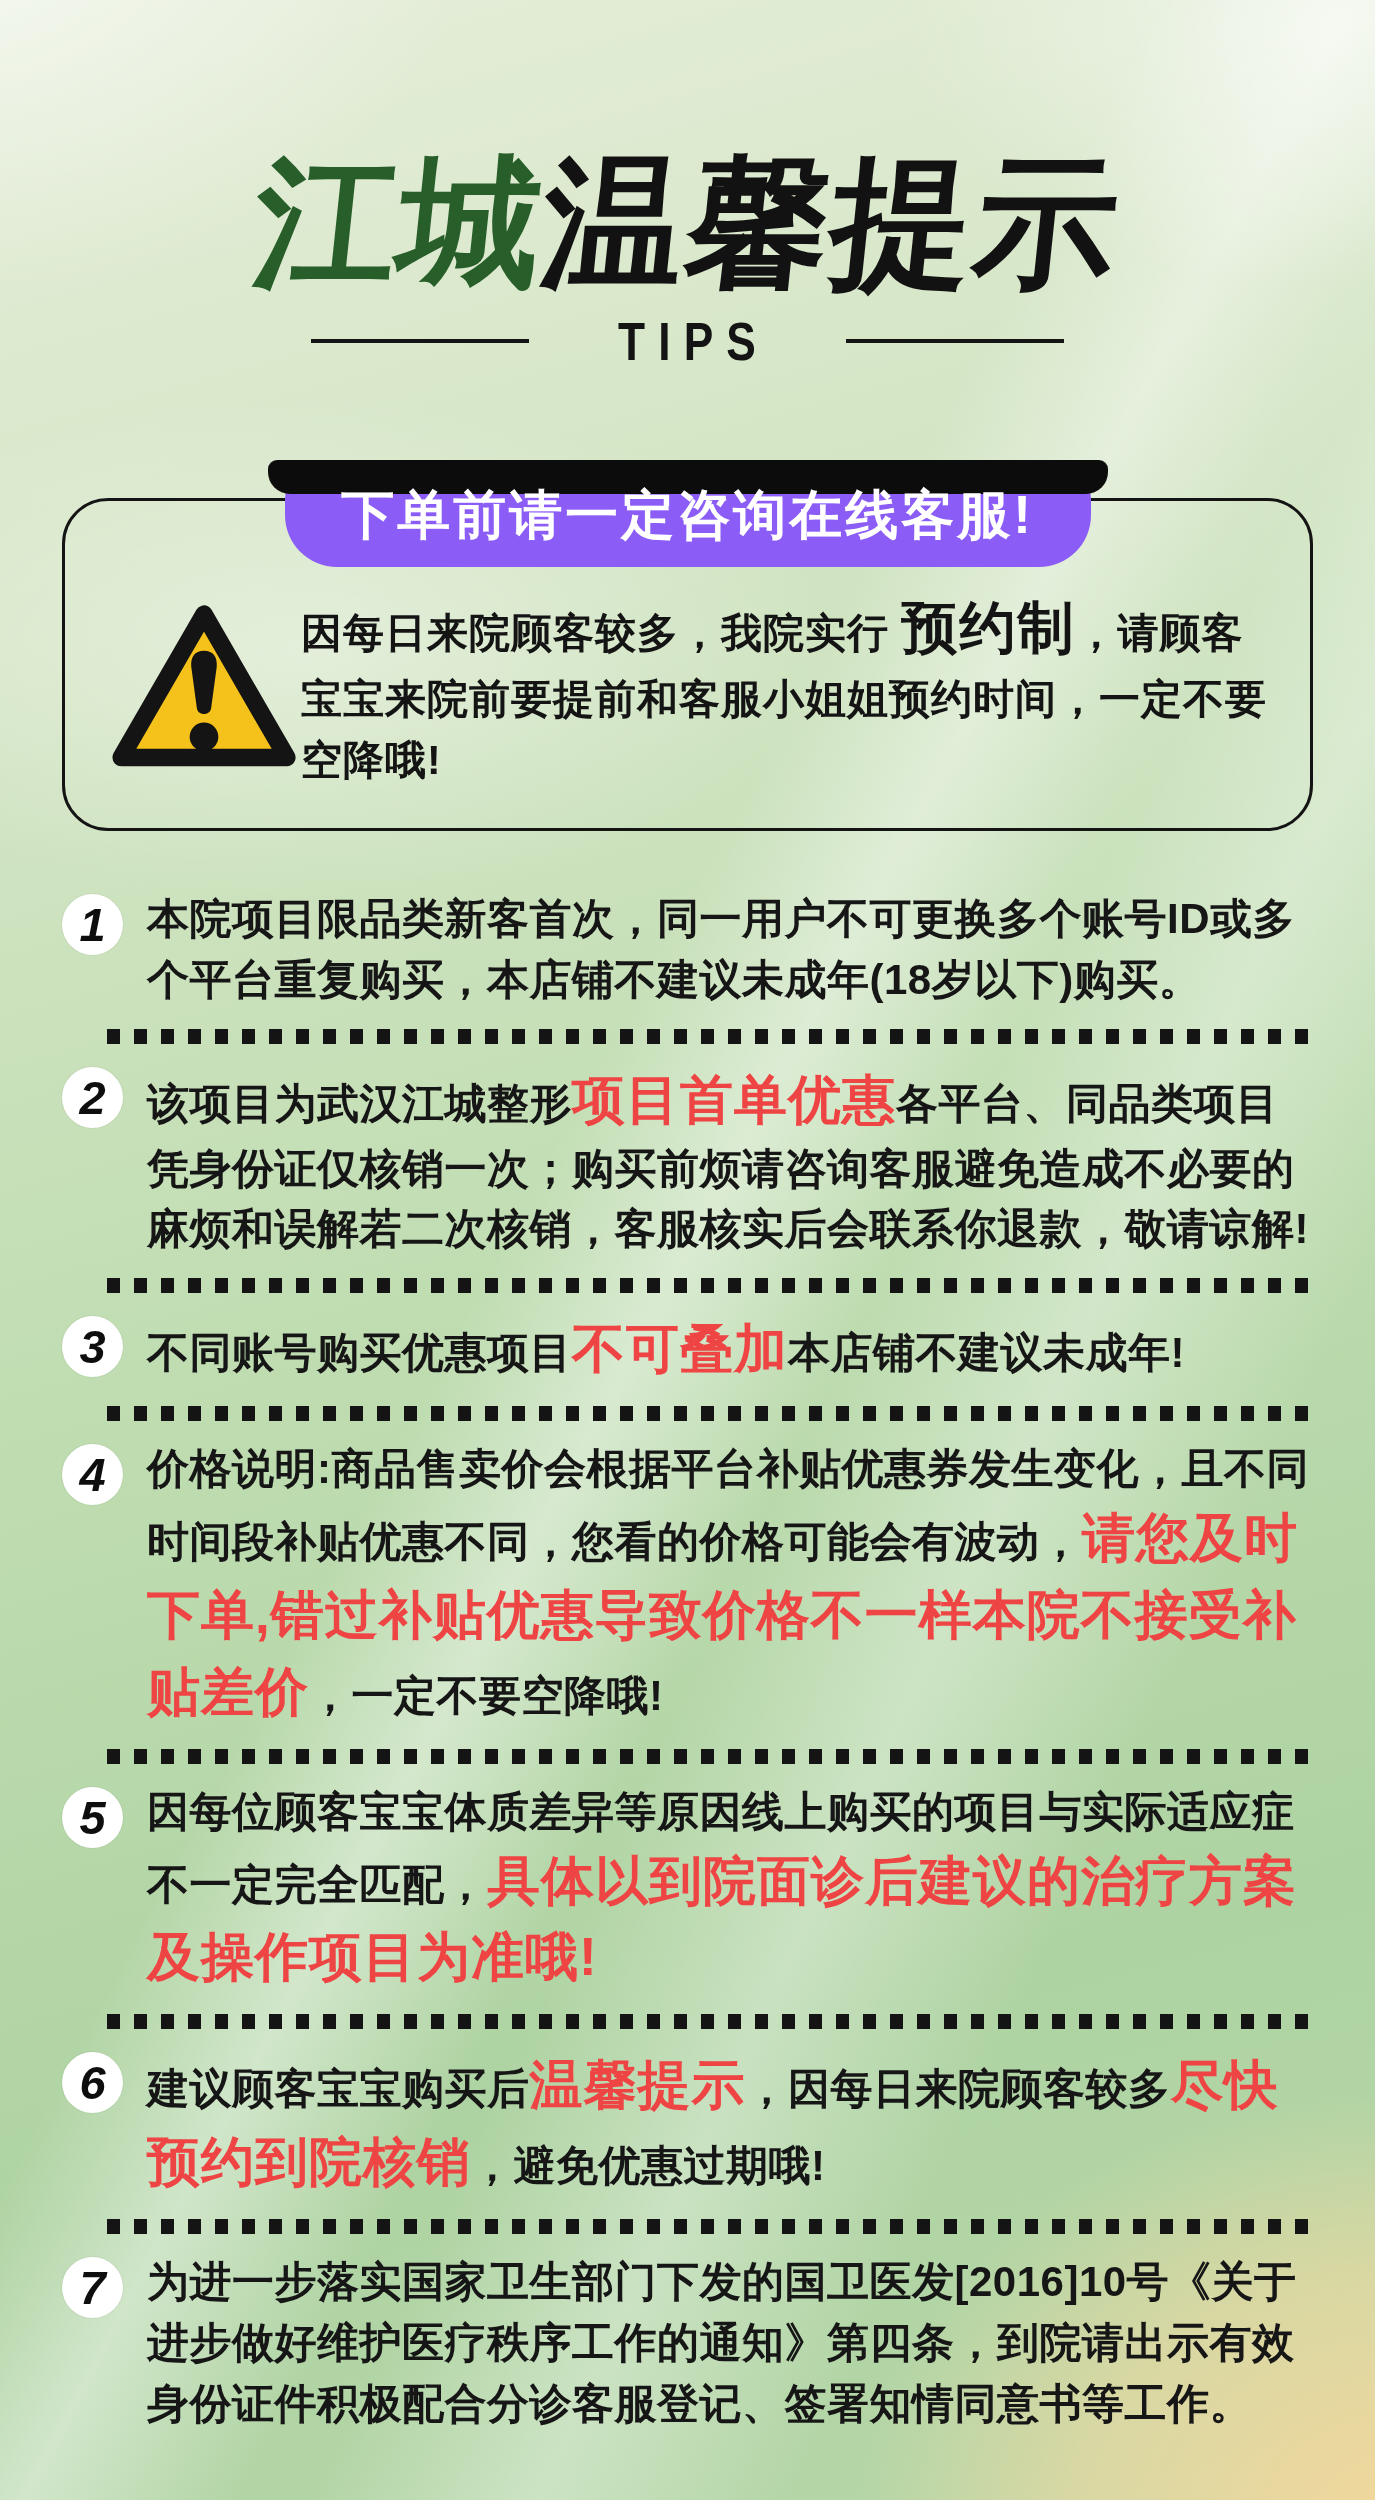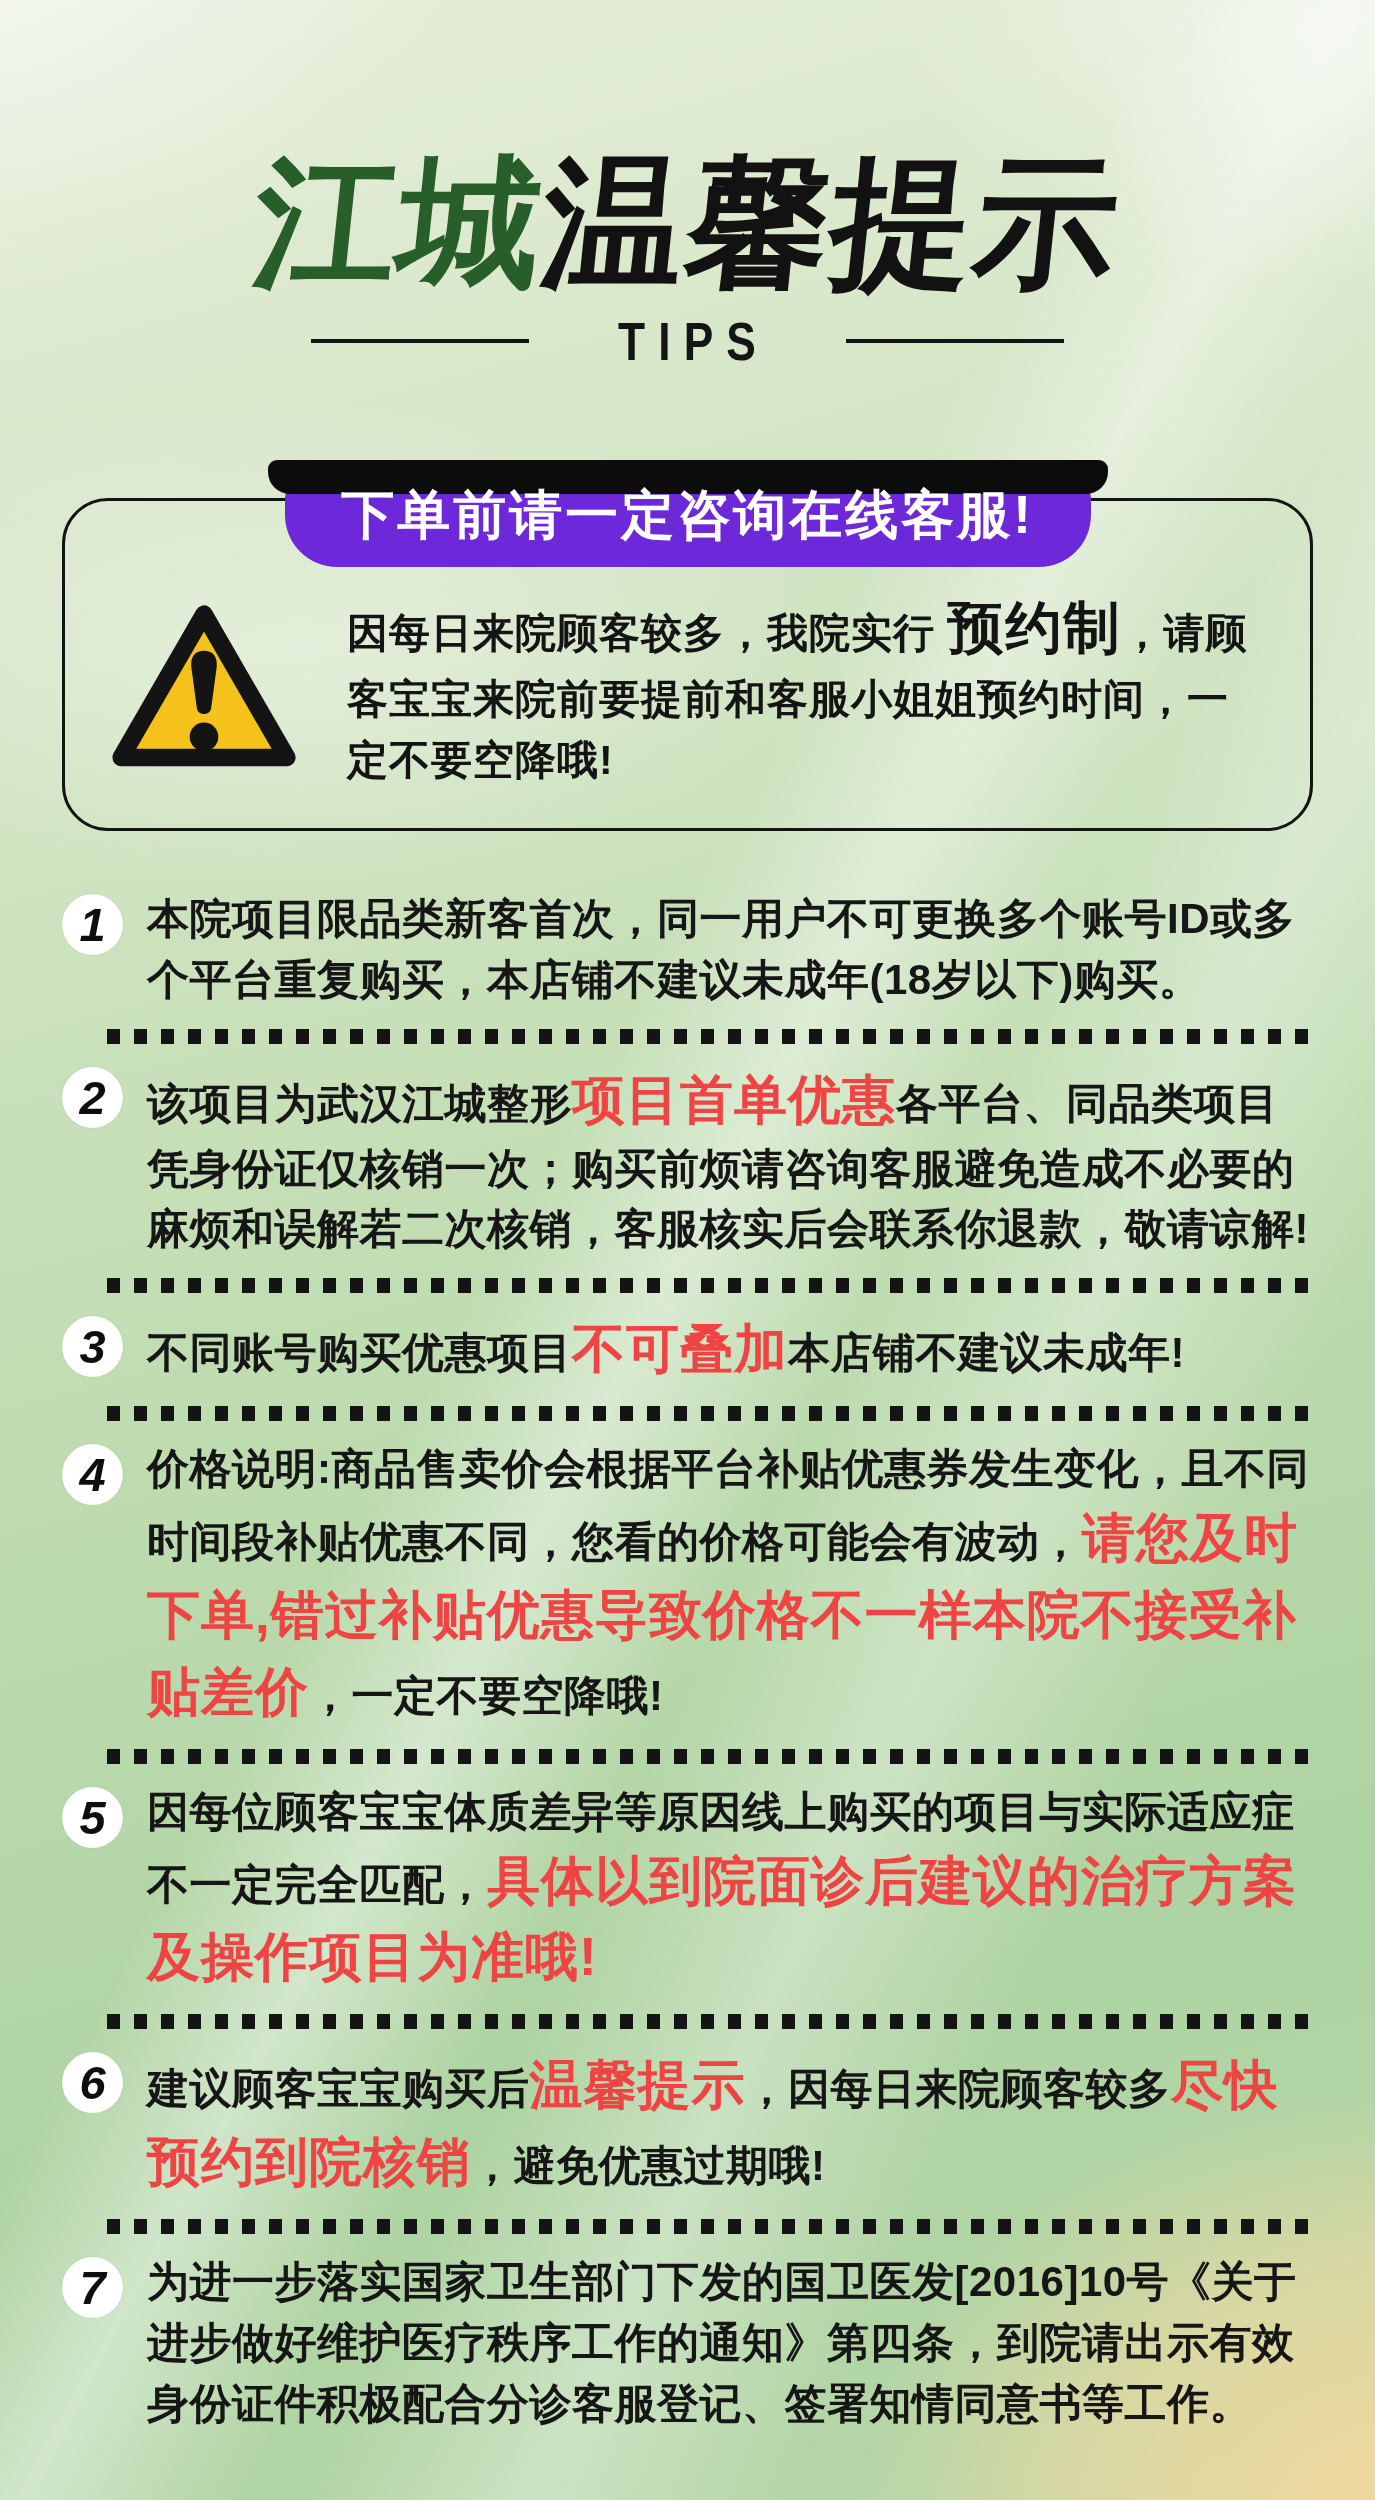--- a/index.html
+++ b/index.html
@@ -29,35 +29,35 @@
   .tips-row{margin-top:16px;display:flex;align-items:center;justify-content:center;gap:58px;height:56px;}
   .tips-line{width:218px;height:4px;background:#141414;}
   .tips-text{
     font-size:54px;font-weight:700;letter-spacing:16px;color:#141414;
     transform:scaleX(0.82);line-height:1;padding-left:16px;
   }
 
   
   .banner{
     position:relative;z-index:3;width:806px;height:102px;margin:96px auto 0;
-    background:#6d28d9;border-radius:34px 34px 52px 52px;
+    background:#8b5cf6;border-radius:34px 34px 52px 52px;
     display:flex;align-items:center;justify-content:center;text-align:center;
   }
   .banner::before{
     content:"";position:absolute;top:-5px;left:-17px;right:-17px;height:34px;
     background:#0C0C0C;border-radius:9px 9px 22px 22px;
   }
   .banner-label{position:relative;z-index:1;color:#ffffff;font-size:53px;font-weight:800;letter-spacing:3px;white-space:nowrap;}
 
   
   .warning-box{
     position:relative;z-index:1;margin-top:-69px;
     border:3px solid #141414;border-radius:46px;
     padding:86px 40px 38px 42px;
-    display:flex;align-items:center;gap:46px;
+    display:flex;align-items:center;
   }
   .warning-icon{flex-shrink:0;width:194px;display:flex;justify-content:center;}
   .warning-text{font-size:41px;font-weight:700;line-height:1.47;color:#141414;letter-spacing:1px;}
   .warning-text .big{font-size:56px;font-weight:800;letter-spacing:2px;}
 
   
   .items{margin-top:58px;}
   .item{display:flex;align-items:flex-start;gap:24px;margin:6px 0;}
   .num{
     flex-shrink:0;width:61px;height:61px;margin-top:5px;border-radius:50%;

